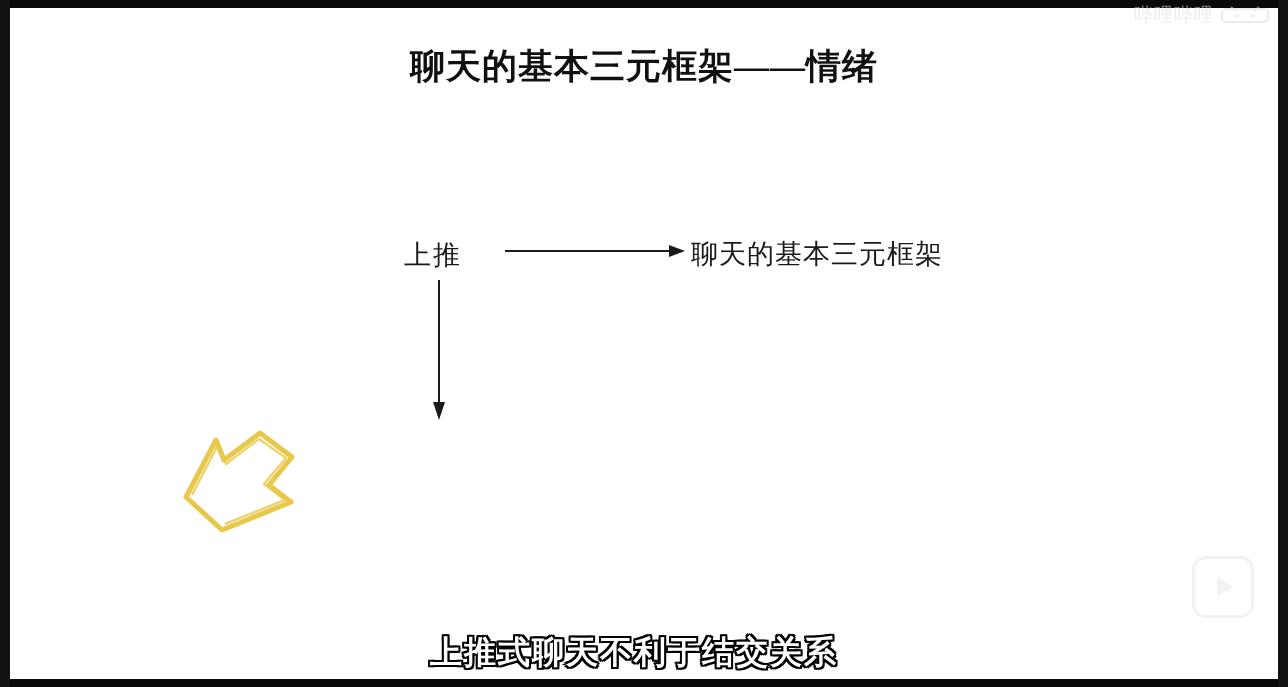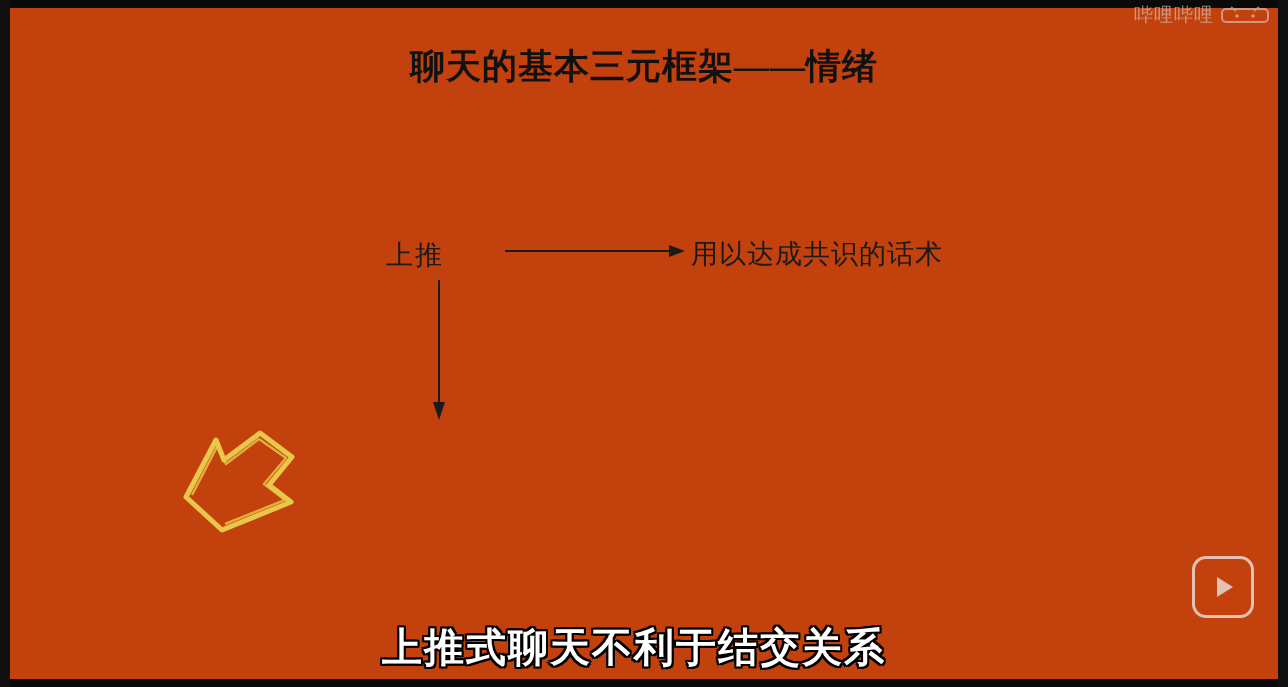--- a/index.html
+++ b/index.html
@@ -26,21 +26,21 @@
   .side-bar.left { left: 0; }
   .side-bar.right { right: 0; }
 
   
   #slide {
     position: absolute;
     left: 10px;
     top: 8px;
     width: 1268px;
     height: 671px;
-    background: #c2410c;
+    background: #ffffff;
   }
 
   
   .top-strip {
     position: absolute;
     left: 0;
     top: 0;
     width: 1288px;
     height: 8px;
     background: #0a0a0a;
@@ -68,21 +68,21 @@
   }
 
   .node {
     position: absolute;
     font-size: 27px;
     color: #1a1a1a;
     font-family: "Liberation Serif", serif;
     white-space: nowrap;
   }
   #node-up {
-    left: 376px;
+    left: 394px;
     top: 229px;
     letter-spacing: 2px;
   }
   #node-right {
     left: 681px;
     top: 228px;
     letter-spacing: 1px;
   }
   #node-bottom {
     left: 307px;
@@ -100,21 +100,21 @@
     pointer-events: none;
   }
 
   
   #subtitle {
     position: absolute;
     left: 0;
     bottom: 12px;
     width: 1268px;
     text-align: center;
-    font-size: 40px;
+    font-size: 32px;
     font-weight: bold;
     color: #ffffff;
     -webkit-text-stroke: 2px #000000;
     paint-order: stroke fill;
     text-shadow:
        2px 0 0 #000, -2px 0 0 #000, 0 2px 0 #000, 0 -2px 0 #000,
        2px 2px 0 #000, -2px 2px 0 #000, 2px -2px 0 #000, -2px -2px 0 #000;
     letter-spacing: 2px;
     font-family: "Liberation Sans", sans-serif;
   }
@@ -188,21 +188,21 @@
       <line x1="429" y1="272" x2="429" y2="398" stroke="#1a1a1a" stroke-width="2"></line>
       <polygon points="429,412 423,394 435,394" fill="#1a1a1a"></polygon>
 
       <g>
         <path d="M176 489 L206 432 L214 452 L250 425 L282 449 L259 477 L281 494 L212 522 Z" fill="none" stroke="#E8C84A" stroke-width="5" stroke-linejoin="round" stroke-linecap="round"></path>
         <path d="M182 487 L208 437 L216 456 L249 431 L276 450 L254 476 L275 492 L215 516" fill="none" stroke="#E8C84A" stroke-width="2.5" stroke-linejoin="round" opacity="0.8"></path>
       </g>
     </svg>
 
     <div class="node" id="node-up">上推</div>
-    <div class="node" id="node-right">用以达成共识的话术</div>
+    <div class="node" id="node-right">聊天的基本三元框架</div>
 
     <div id="play-badge">
       <div class="tri"></div>
     </div>
 
   </div>
 
   <div id="watermark">
     <span class="wm-text">哔哩哔哩</span>
     <span class="wm-logo">

